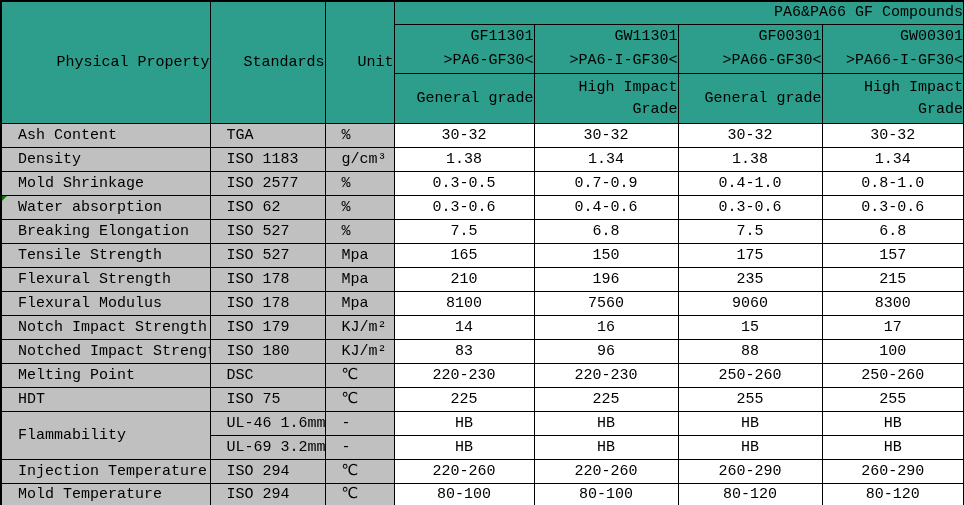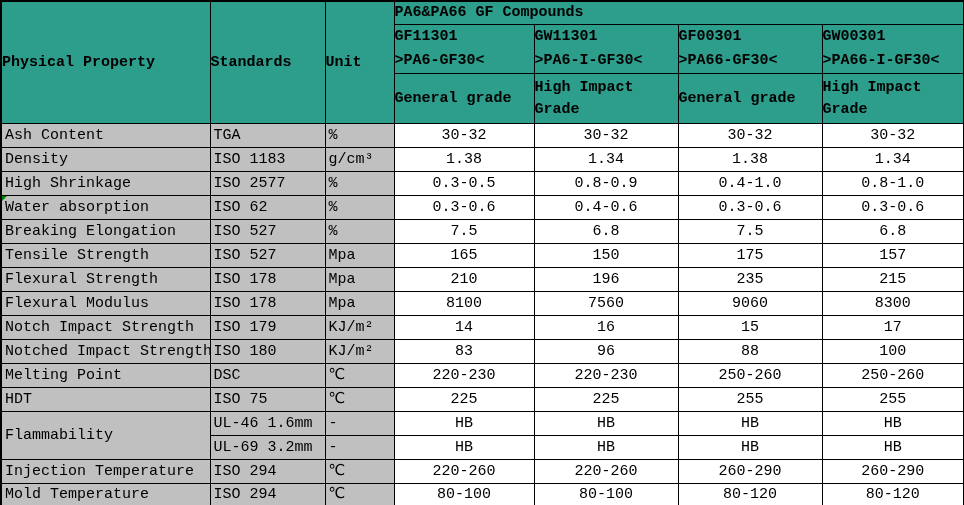--- a/index.html
+++ b/index.html
@@ -27,34 +27,34 @@
     border: 1px solid var(--border);
     font-size: 15px;
     line-height: 22px;
     padding: 0;
     overflow: hidden;
     white-space: nowrap;
   }
   
   .spec th {
     background: var(--header-bg);
-    font-weight: bold;
-    text-align: left;
+    font-weight: normal;
+    text-align: right;
     white-space: normal;
   }
   tr.hrow1 { height: 23px; }
   tr.hrow2 { height: 48px; margin-top: 16px; }
   tr.hrow3 { height: 50px; }
   tr.brow  { height: 24px; }
   .prod-line { line-height: 24px; }
   
   td.label {
     background: var(--label-bg);
     text-align: left;
-    padding-left: 3px;
+    padding-left: 16px;
     position: relative;
   }
   
   td.val {
     background: var(--value-bg);
     text-align: center;
   }
   
   .tri {
     position: absolute;
@@ -123,25 +123,25 @@
     <tr class="brow">
       <td class="label">Density</td>
       <td class="label">ISO 1183</td>
       <td class="label">g/cm³</td>
       <td class="val">1.38</td>
       <td class="val">1.34</td>
       <td class="val">1.38</td>
       <td class="val">1.34</td>
     </tr>
     <tr class="brow">
-      <td class="label">High Shrinkage</td>
+      <td class="label">Mold Shrinkage</td>
       <td class="label">ISO 2577</td>
       <td class="label">%</td>
       <td class="val">0.3-0.5</td>
-      <td class="val">0.8-0.9</td>
+      <td class="val">0.7-0.9</td>
       <td class="val">0.4-1.0</td>
       <td class="val">0.8-1.0</td>
     </tr>
     <tr class="brow">
       <td class="label">
         <span class="tri"></span>
         <span>Water absorption</span>
       </td>
       <td class="label">ISO 62</td>
       <td class="label">%</td>

